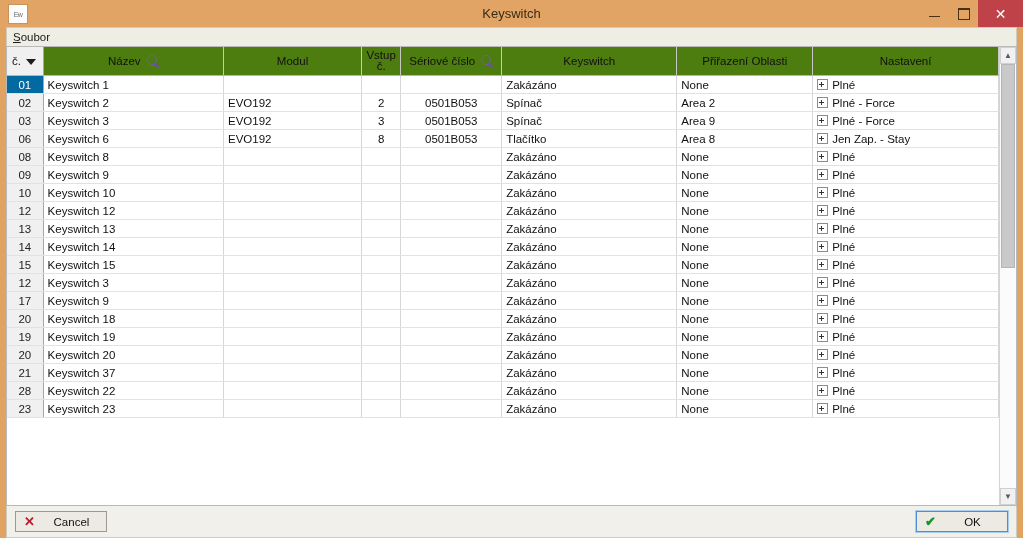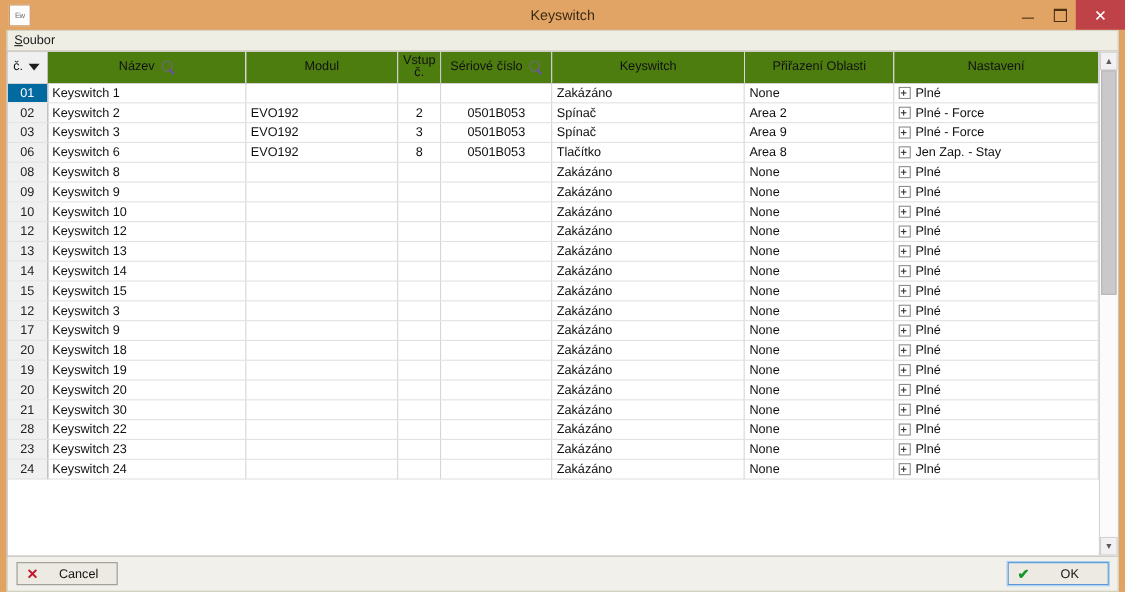--- a/index.html
+++ b/index.html
@@ -466,21 +466,21 @@
               <td>None</td>
               <td>
                 <span class="cell-flex">
                   <span class="expander"></span>
                   <span>Plné</span>
                 </span>
               </td>
             </tr>
             <tr>
               <td class="num">21</td>
-              <td>Keyswitch 30</td>
+              <td>Keyswitch 37</td>
               <td></td>
               <td style="text-align: center;"></td>
               <td style="text-align: center;"></td>
               <td>Zakázáno</td>
               <td>None</td>
               <td>
                 <span class="cell-flex">
                   <span class="expander"></span>
                   <span>Plné</span>
                 </span>
@@ -497,35 +497,20 @@
               <td>
                 <span class="cell-flex">
                   <span class="expander"></span>
                   <span>Plné</span>
                 </span>
               </td>
             </tr>
             <tr>
               <td class="num">23</td>
               <td>Keyswitch 23</td>
-              <td></td>
-              <td style="text-align: center;"></td>
-              <td style="text-align: center;"></td>
-              <td>Zakázáno</td>
-              <td>None</td>
-              <td>
-                <span class="cell-flex">
-                  <span class="expander"></span>
-                  <span>Plné</span>
-                </span>
-              </td>
-            </tr>
-            <tr>
-              <td class="num">24</td>
-              <td>Keyswitch 24</td>
               <td></td>
               <td style="text-align: center;"></td>
               <td style="text-align: center;"></td>
               <td>Zakázáno</td>
               <td>None</td>
               <td>
                 <span class="cell-flex">
                   <span class="expander"></span>
                   <span>Plné</span>
                 </span>

